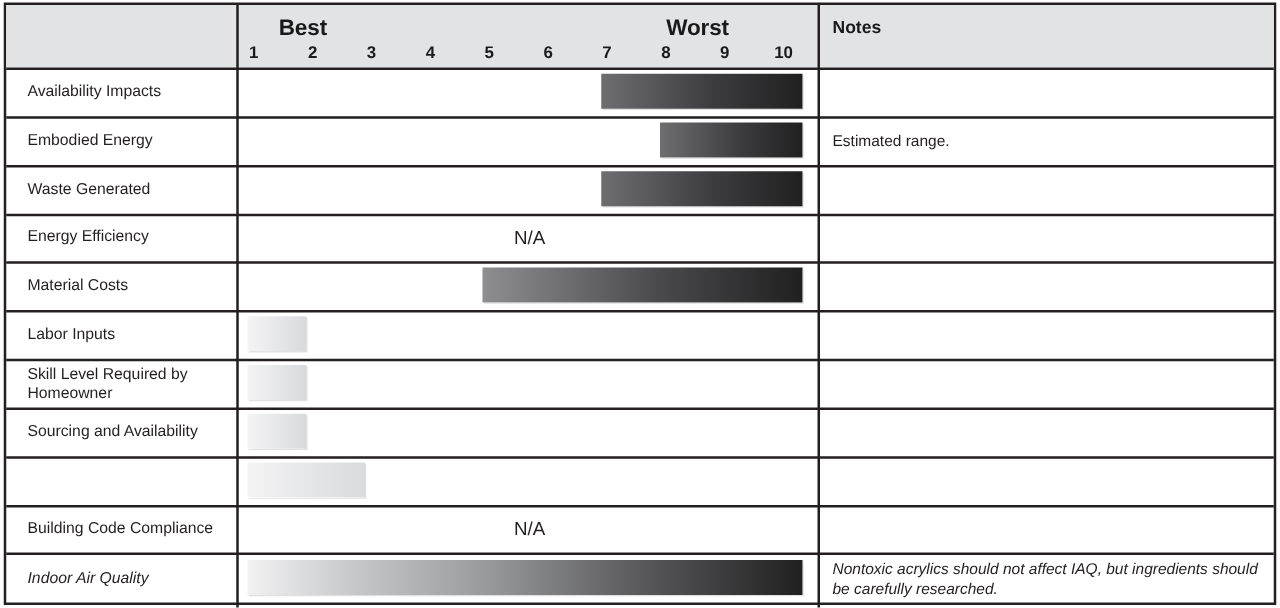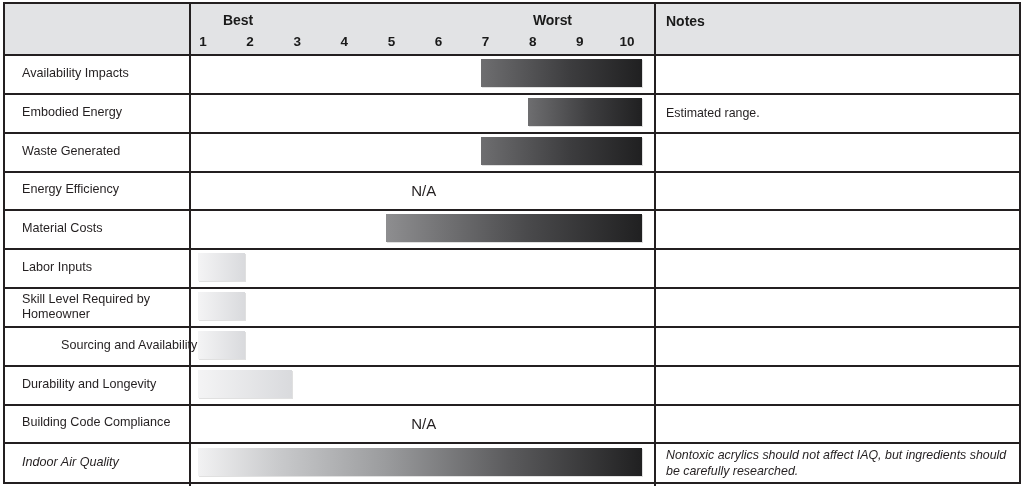--- a/index.html
+++ b/index.html
@@ -59,21 +59,21 @@
     position: absolute;
     left: 0;
     top: 0;
     width: 1014px;
     height: 50px;
     background: #e2e3e5;
   }
 
   .hdr-best, .hdr-worst {
     position: absolute;
-    font-size: 14px;
+    font-size: 18px;
     font-weight: bold;
     color: #1a1a1a;
     letter-spacing: -0.1px;
     white-space: nowrap;
     padding-left: 26px;
   }
   .hdr-best  { left: 192px; top: 8px; }
   .hdr-worst { left: 502px; top: 8px; }
 
   .hdr-notes {
@@ -195,26 +195,25 @@
           <div class="rlabel" style="top: 11.5px;">Labor Inputs</div>
           <div class="bar" style="left: 193px; width: 47.1px; top: 4.5px; background: linear-gradient(to right, rgb(244, 244, 245), rgb(217, 218, 221));"></div>
         </div>
         <div class="row" style="top: 283px; height: 39px;">
           <div class="hdiv" style="top: 0px;"></div>
           <div class="rlabel" style="top: 4.5px;">Skill Level Required by Homeowner</div>
           <div class="bar" style="left: 193px; width: 47.1px; top: 4.5px; background: linear-gradient(to right, rgb(244, 244, 245), rgb(217, 218, 221));"></div>
         </div>
         <div class="row" style="top: 322px; height: 39px;">
           <div class="hdiv" style="top: 0px;"></div>
-          <div class="rlabel" style="top: 11.5px; margin-left: 39px;">Sourcing and Availability</div>
+          <div class="rlabel" style="top: 11.5px;">Sourcing and Availability</div>
           <div class="bar" style="left: 193px; width: 47.1px; top: 4.5px; background: linear-gradient(to right, rgb(244, 244, 245), rgb(217, 218, 221));"></div>
         </div>
         <div class="row" style="top: 361px; height: 39px;">
           <div class="hdiv" style="top: 0px;"></div>
-          <div class="rlabel" style="top: 11.5px;">Durability and Longevity</div>
           <div class="bar" style="left: 193px; width: 94.2px; top: 4.5px; background: linear-gradient(to right, rgb(244, 244, 245), rgb(217, 218, 221));"></div>
         </div>
         <div class="row" style="top: 400px; height: 38px;">
           <div class="hdiv" style="top: 0px;"></div>
           <div class="rlabel" style="top: 11px;">Building Code Compliance</div>
           <div class="na" style="left: 388.725px; top: 11px;">N/A</div>
         </div>
         <div class="row" style="top: 438px; height: 42px; font-style: italic;">
           <div class="hdiv" style="top: 0px;"></div>
           <div class="rlabel" style="top: 13px;">Indoor Air Quality</div>

